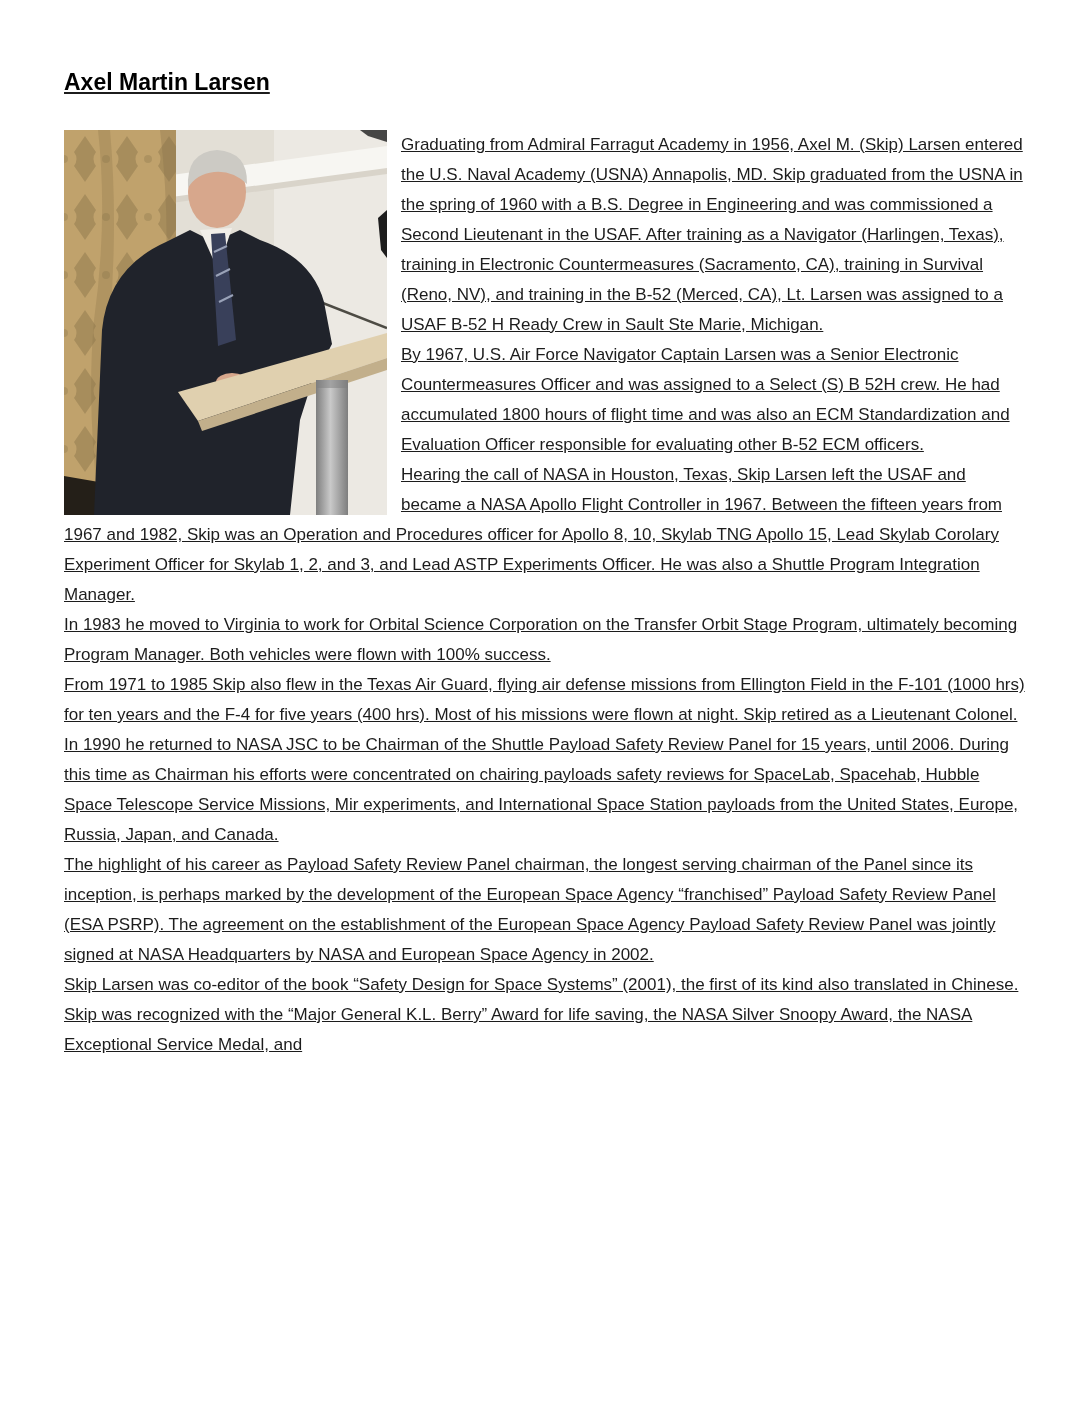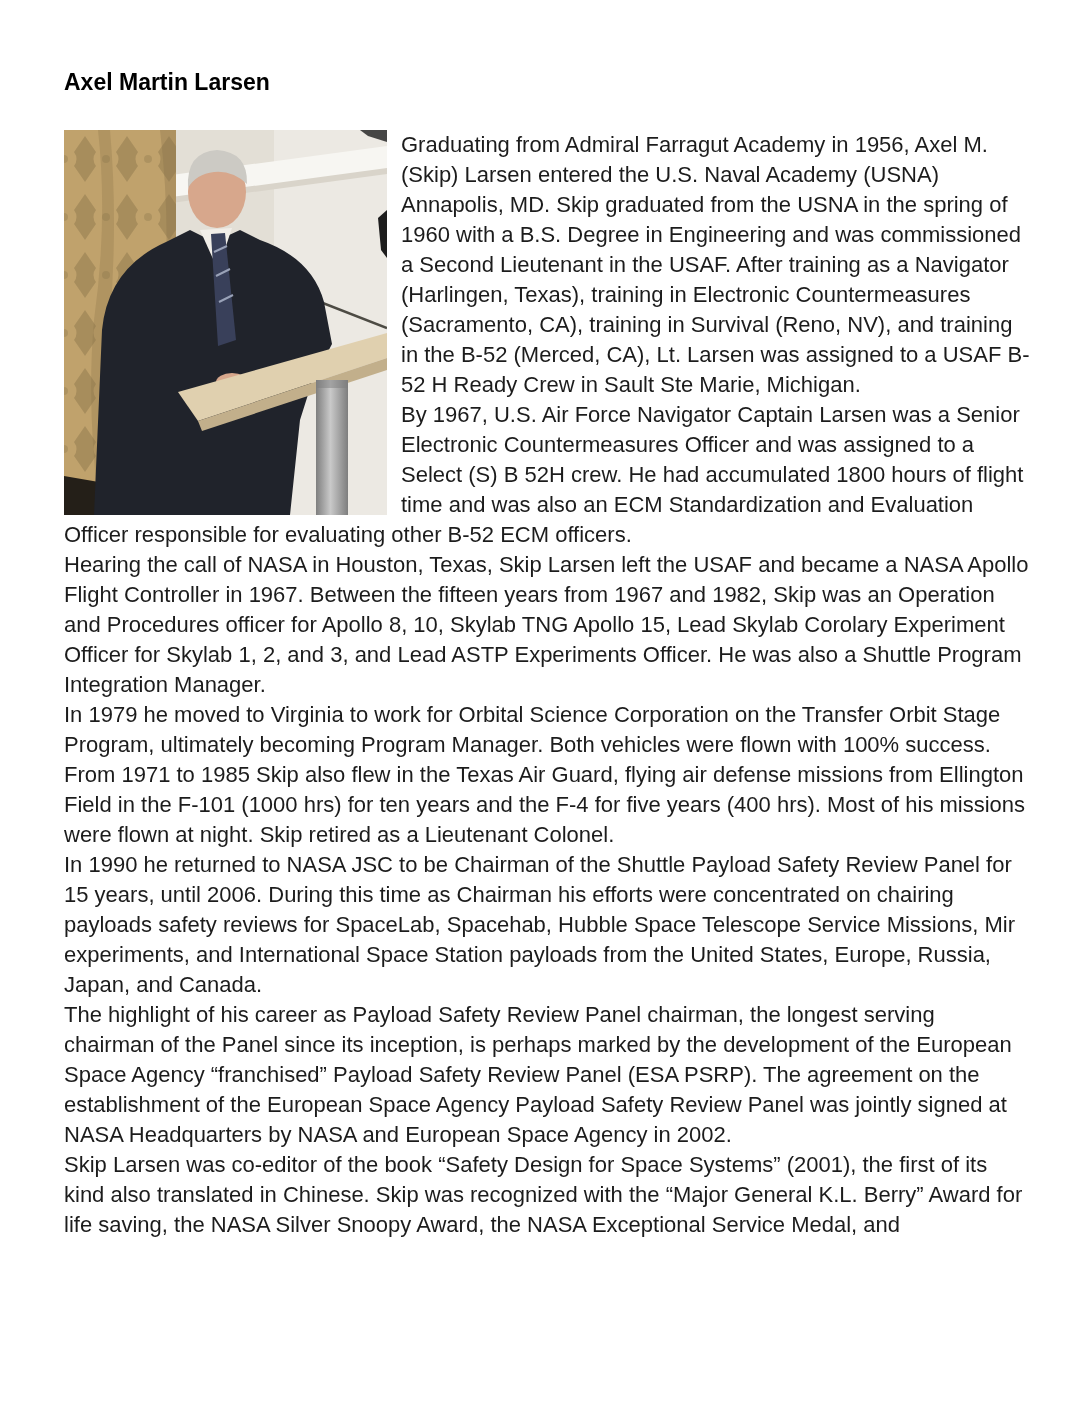--- a/index.html
+++ b/index.html
@@ -6,39 +6,40 @@
   .page {
     position: relative;
     width: 1088px;
     height: 1408px;
     background: #ffffff;
     font-family: "Liberation Sans", sans-serif;
     color: #1c1c1c;
     overflow: hidden;
     box-sizing: border-box;
     padding: 68px 58px 0 64px;
+    text-decoration: underline;
   }
   .doc-title {
     font-size: 23px;
     font-weight: bold;
     color: #000000;
     margin: 0 0 34px 0;
     line-height: 28px;
   }
   .content { width: 966px; }
   .photo-wrap {
     float: left;
     width: 323px;
     height: 385px;
     margin: 0 14px 0 0;
     overflow: hidden;
   }
   .photo-wrap svg { display: block; }
   .content p {
-    font-size: 22px;
+    font-size: 17px;
     line-height: 30px;
     margin: 0;
     text-align: left;
   }
 </style>
 </head>
 <body>
 
 <div class="page">
   <h1 class="doc-title">Axel Martin Larsen</h1>
@@ -98,19 +99,19 @@
         <polygon points="134,291 323,228 323,240 138,301" fill="#c2af8b"></polygon>
 
         <rect x="252" y="250" width="32" height="135" fill="url(#poleGrad)"></rect>
         <rect x="252" y="250" width="32" height="8" opacity="0.5" fill="#7e7e7e"></rect>
       </svg>
     </div>
 
     <p>Graduating from Admiral Farragut Academy in 1956, Axel M. (Skip) Larsen entered the U.S. Naval Academy (USNA) Annapolis, MD. Skip graduated from the USNA in the spring of 1960 with a B.S. Degree in Engineering and was commissioned a Second Lieutenant in the USAF. After training as a Navigator (Harlingen, Texas), training in Electronic Countermeasures (Sacramento, CA), training in Survival (Reno, NV), and training in the B-52 (Merced, CA), Lt. Larsen was assigned to a USAF B-52 H Ready Crew in Sault Ste Marie, Michigan.</p>
     <p>By 1967, U.S. Air Force Navigator Captain Larsen was a Senior Electronic Countermeasures Officer and was assigned to a Select (S) B 52H crew. He had accumulated 1800 hours of flight time and was also an ECM Standardization and Evaluation Officer responsible for evaluating other B-52 ECM officers.</p>
     <p>Hearing the call of NASA in Houston, Texas, Skip Larsen left the USAF and became a NASA Apollo Flight Controller in 1967.  Between the fifteen years from 1967 and 1982, Skip was an Operation and Procedures officer for Apollo 8, 10, Skylab TNG Apollo 15, Lead Skylab Corolary Experiment Officer for Skylab 1, 2, and 3, and Lead ASTP Experiments Officer. He was also a Shuttle Program Integration Manager.</p>
-    <p>In 1979 he moved to Virginia to work for Orbital Science Corporation on the Transfer Orbit Stage Program, ultimately becoming Program Manager. Both vehicles were flown with 100% success.</p>
+    <p>In 1983 he moved to Virginia to work for Orbital Science Corporation on the Transfer Orbit Stage Program, ultimately becoming Program Manager. Both vehicles were flown with 100% success.</p>
     <p>From 1971 to 1985 Skip also flew in the Texas Air Guard, flying air defense missions from Ellington Field in the F-101 (1000 hrs) for ten years and the F-4 for five years (400 hrs). Most of his missions were flown at night. Skip retired as a Lieutenant Colonel.</p>
     <p>In 1990 he returned to NASA JSC to be Chairman of the Shuttle Payload Safety Review Panel for 15 years, until 2006. During this time as Chairman his efforts were concentrated on chairing payloads safety reviews for SpaceLab, Spacehab, Hubble Space Telescope Service Missions, Mir experiments, and International Space Station payloads from the United States, Europe, Russia, Japan, and Canada.</p>
     <p>The highlight of his career as Payload Safety Review Panel chairman, the longest serving chairman of the Panel since its inception, is perhaps marked by the development of the European Space Agency “franchised” Payload Safety Review Panel (ESA PSRP). The agreement on the establishment of the European Space Agency Payload Safety Review Panel was jointly signed at NASA Headquarters by NASA and European Space Agency in 2002.</p>
     <p>Skip Larsen was co-editor of the book “Safety Design for Space Systems” (2001), the first of its kind also translated in Chinese. Skip was recognized with the “Major General K.L. Berry” Award for life saving, the NASA Silver Snoopy Award, the NASA Exceptional Service Medal, and</p>
   </div>
 </div>
 
 </body></html>

